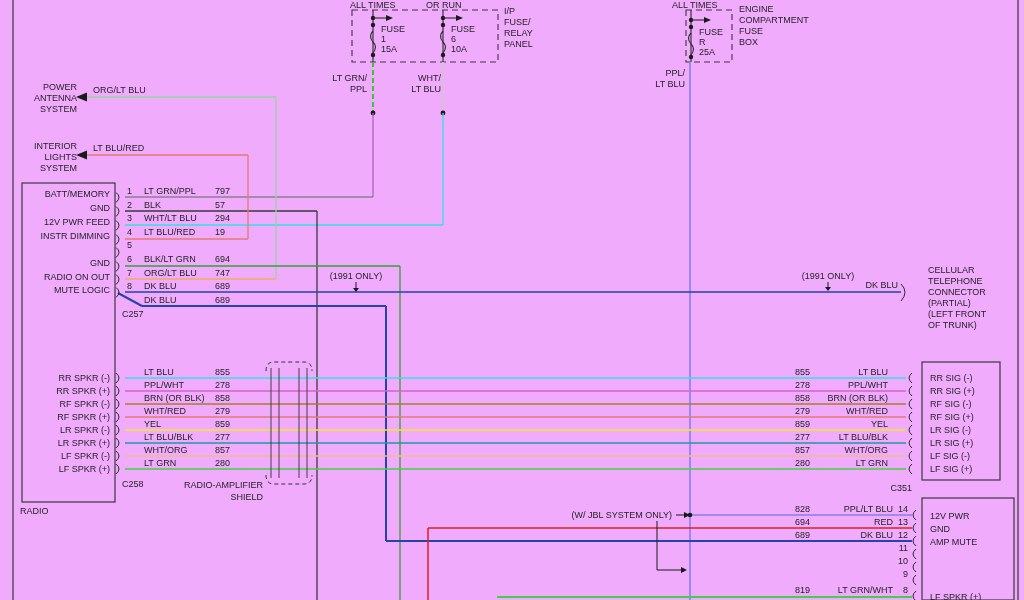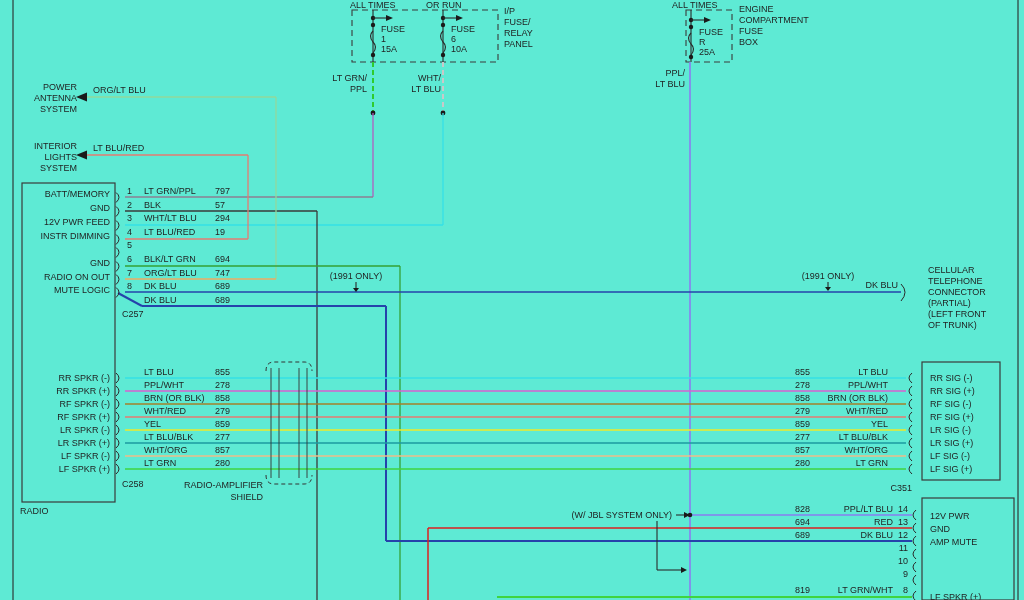--- a/index.html
+++ b/index.html
@@ -1,16 +1,16 @@
 <!DOCTYPE html>
 <html><head>
 <meta charset="utf-8">
 <style>
   html,body{margin:0;padding:0;background:#ffffff;}
-  .stage{width:1024px;height:600px;position:relative;background:#5eead4;overflow:hidden;}
+  .stage{width:1024px;height:600px;position:relative;background:#f0abfc;overflow:hidden;}
   svg{display:block;}
   text{font-family:"Liberation Sans", sans-serif;font-size:9px;fill:#1f1f1f;}
   .end{text-anchor:end}
   .mid{text-anchor:middle}
   .box{fill:none;stroke:#3a3a3a;stroke-width:1.2}
   .dashbox{fill:none;stroke:#3a3a3a;stroke-width:1.1;stroke-dasharray:6 4}
   .blk{stroke:#2a2a2a;stroke-width:1.1;fill:none}
   .brace{fill:none;stroke:#2a2a2a;stroke-width:1}
   .shieldline{stroke:#333;stroke-width:0.9;fill:none}
   .shieldarc{stroke:#333;stroke-width:1;fill:none;stroke-dasharray:4 3}

